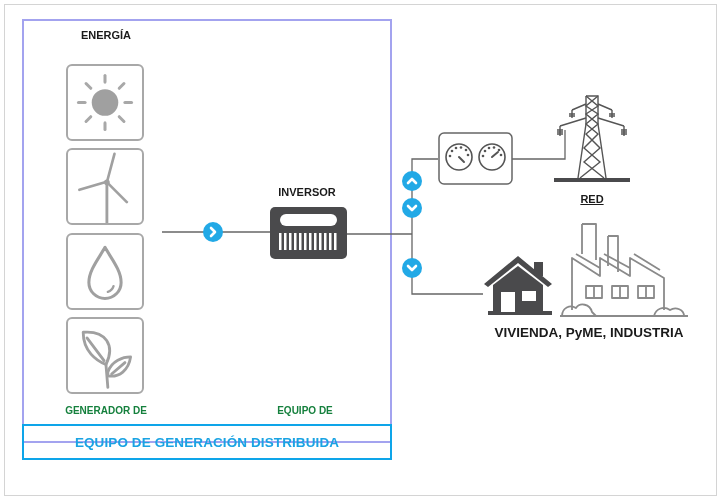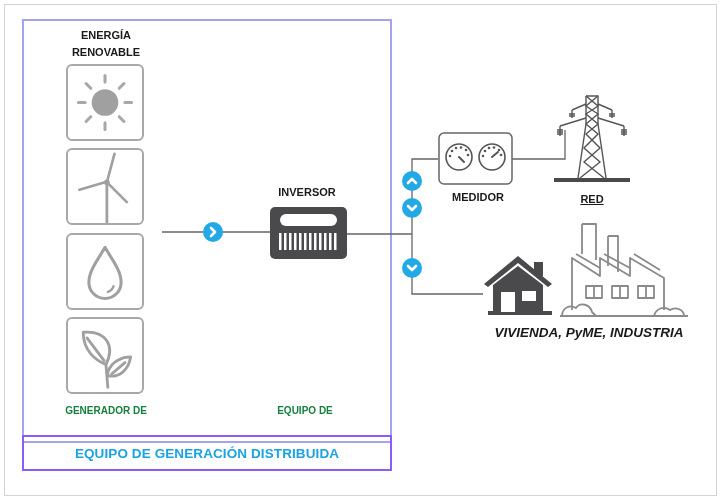--- a/index.html
+++ b/index.html
@@ -1,19 +1,19 @@
 <!DOCTYPE html>
 <html><head>
 <meta charset="utf-8">
 <style>
   html,body{margin:0;padding:0;background:#ffffff;}
   body{width:723px;height:502px;position:relative;overflow:hidden;font-family:"Liberation Sans",sans-serif;}
   .frame{position:absolute;left:4px;top:4px;width:713px;height:492px;border:1px solid #d4d4d4;box-sizing:border-box;}
   .blue-box{position:absolute;left:22px;top:19px;width:370px;height:424px;border:2px solid #a3a3ef;box-sizing:border-box;}
-  .cyan-box{position:absolute;left:22px;top:435px;width:370px;height:36px;border:2px solid #8b5cf6;box-sizing:border-box;display:flex;align-items:center;justify-content:center;}
+  .cyan-box{position:absolute;left:22px;top:424px;width:370px;height:36px;border:2px solid #0ea5e9;box-sizing:border-box;display:flex;align-items:center;justify-content:center;}
   .cyan-label{color:#1aa3e3;font-weight:bold;font-size:13.5px;letter-spacing:0.1px;}
   .lbl{position:absolute;font-weight:bold;text-align:center;line-height:17px;}
   .dark{color:#1a1a1a;font-size:11px;}
   .purple{color:#15803d;font-size:10px;line-height:18px;}
   .icon-box{position:absolute;left:66px;width:78px;height:77px;border:2px solid #a8a8a8;border-radius:6px;box-sizing:border-box;background:#fff;}
   .icon-box svg{position:absolute;left:0;top:0;width:100%;height:100%;}
   .circle{position:absolute;width:20px;height:20px;border-radius:50%;background:#22a9e6;}
   .circle svg{position:absolute;left:0;top:0;width:20px;height:20px;}
   svg.lines{position:absolute;left:0;top:0;}
   .abs{position:absolute;}
@@ -29,21 +29,20 @@
 
 <svg class="lines" width="723" height="502">
   <line x1="162" y1="232" x2="270" y2="232" stroke="#666" stroke-width="1.3"></line>
   <line x1="347" y1="234" x2="412" y2="234" stroke="#666" stroke-width="1.3"></line>
   <polyline points="438,159 412,159 412,294 483,294" fill="none" stroke="#666" stroke-width="1.3"></polyline>
   <polyline points="512,159 565,159 565,130" fill="none" stroke="#666" stroke-width="1.3"></polyline>
 </svg>
 
 <div class="lbl dark" style="left:60px;top:27px;width:92px;">
   <div>ENERGÍA</div>
-  <div>RENOVABLE</div>
 </div>
 
 <div class="icon-box" style="top:64px;">
   <svg viewBox="0 0 78 77">
     <circle cx="39" cy="38.5" r="14" fill="#a0a0a0"></circle>
     <g stroke="#a8a8a8" stroke-width="3.2" stroke-linecap="round">
       <line x1="39" y1="10" x2="39" y2="17"></line>
         <line x1="39" y1="60" x2="39" y2="67"></line>
       <line x1="11" y1="38.5" x2="18" y2="38.5"></line>
         <line x1="60" y1="38.5" x2="67" y2="38.5"></line>
@@ -154,21 +153,20 @@
       <circle cx="30" cy="23" r="1.3"></circle>
     <circle cx="45" cy="24" r="1.3"></circle>
       <circle cx="47" cy="19" r="1.3"></circle>
       <circle cx="51" cy="16" r="1.3"></circle>
       <circle cx="56" cy="15.5" r="1.3"></circle>
       <circle cx="61" cy="18" r="1.3"></circle>
       <circle cx="63" cy="23" r="1.3"></circle>
   </g>
 </svg>
 <div class="lbl dark" style="left:428px;top:189px;width:100px;">
-  <div>MEDIDOR</div>
 </div>
 
 <svg class="abs" style="left:552px;top:94px;" width="80" height="92" viewBox="0 0 80 92">
   <g fill="none" stroke="#555" stroke-width="1.4">
     <path d="M34 2 L46 2 L46 30 L54 84 M34 2 L34 30 L26 84"></path>
     <path d="M34 2 L46 12 L34 20 L46 30 L34 40 L48 54 L32 68 L52 84 M46 2 L34 12 L46 20 L34 30 L46 40 L32 54 L48 68 L28 84"></path>
     <path d="M20 16 L34 10 M46 10 L60 16"></path>
     <path d="M8 32 L34 24 M46 24 L72 32"></path>
     <line x1="20" y1="16" x2="20" y2="24"></line>
       <line x1="60" y1="16" x2="60" y2="24"></line>
@@ -201,13 +199,13 @@
       <line x1="34" y1="64" x2="34" y2="76"></line>
     <rect x="52" y="64" width="16" height="12"></rect>
       <line x1="60" y1="64" x2="60" y2="76"></line>
     <rect x="78" y="64" width="16" height="12"></rect>
       <line x1="86" y1="64" x2="86" y2="76"></line>
     <path d="M2 94 C2 86 10 82 16 86 C20 80 30 82 32 90 L36 94"></path>
     <path d="M94 94 C96 86 104 84 110 88 C116 84 124 88 124 94"></path>
     <line x1="0" y1="94" x2="128" y2="94"></line>
   </g>
 </svg>
-<div class="lbl dark" style="left:484px;top:324px;width:210px;font-size:13.5px;font-style:italic;">VIVIENDA, PyME, INDUSTRIA</div>
+<div class="lbl dark" style="left:484px;top:324px;width:210px;font-size:13.5px;">VIVIENDA, PyME, INDUSTRIA</div>
 
 </body></html>

